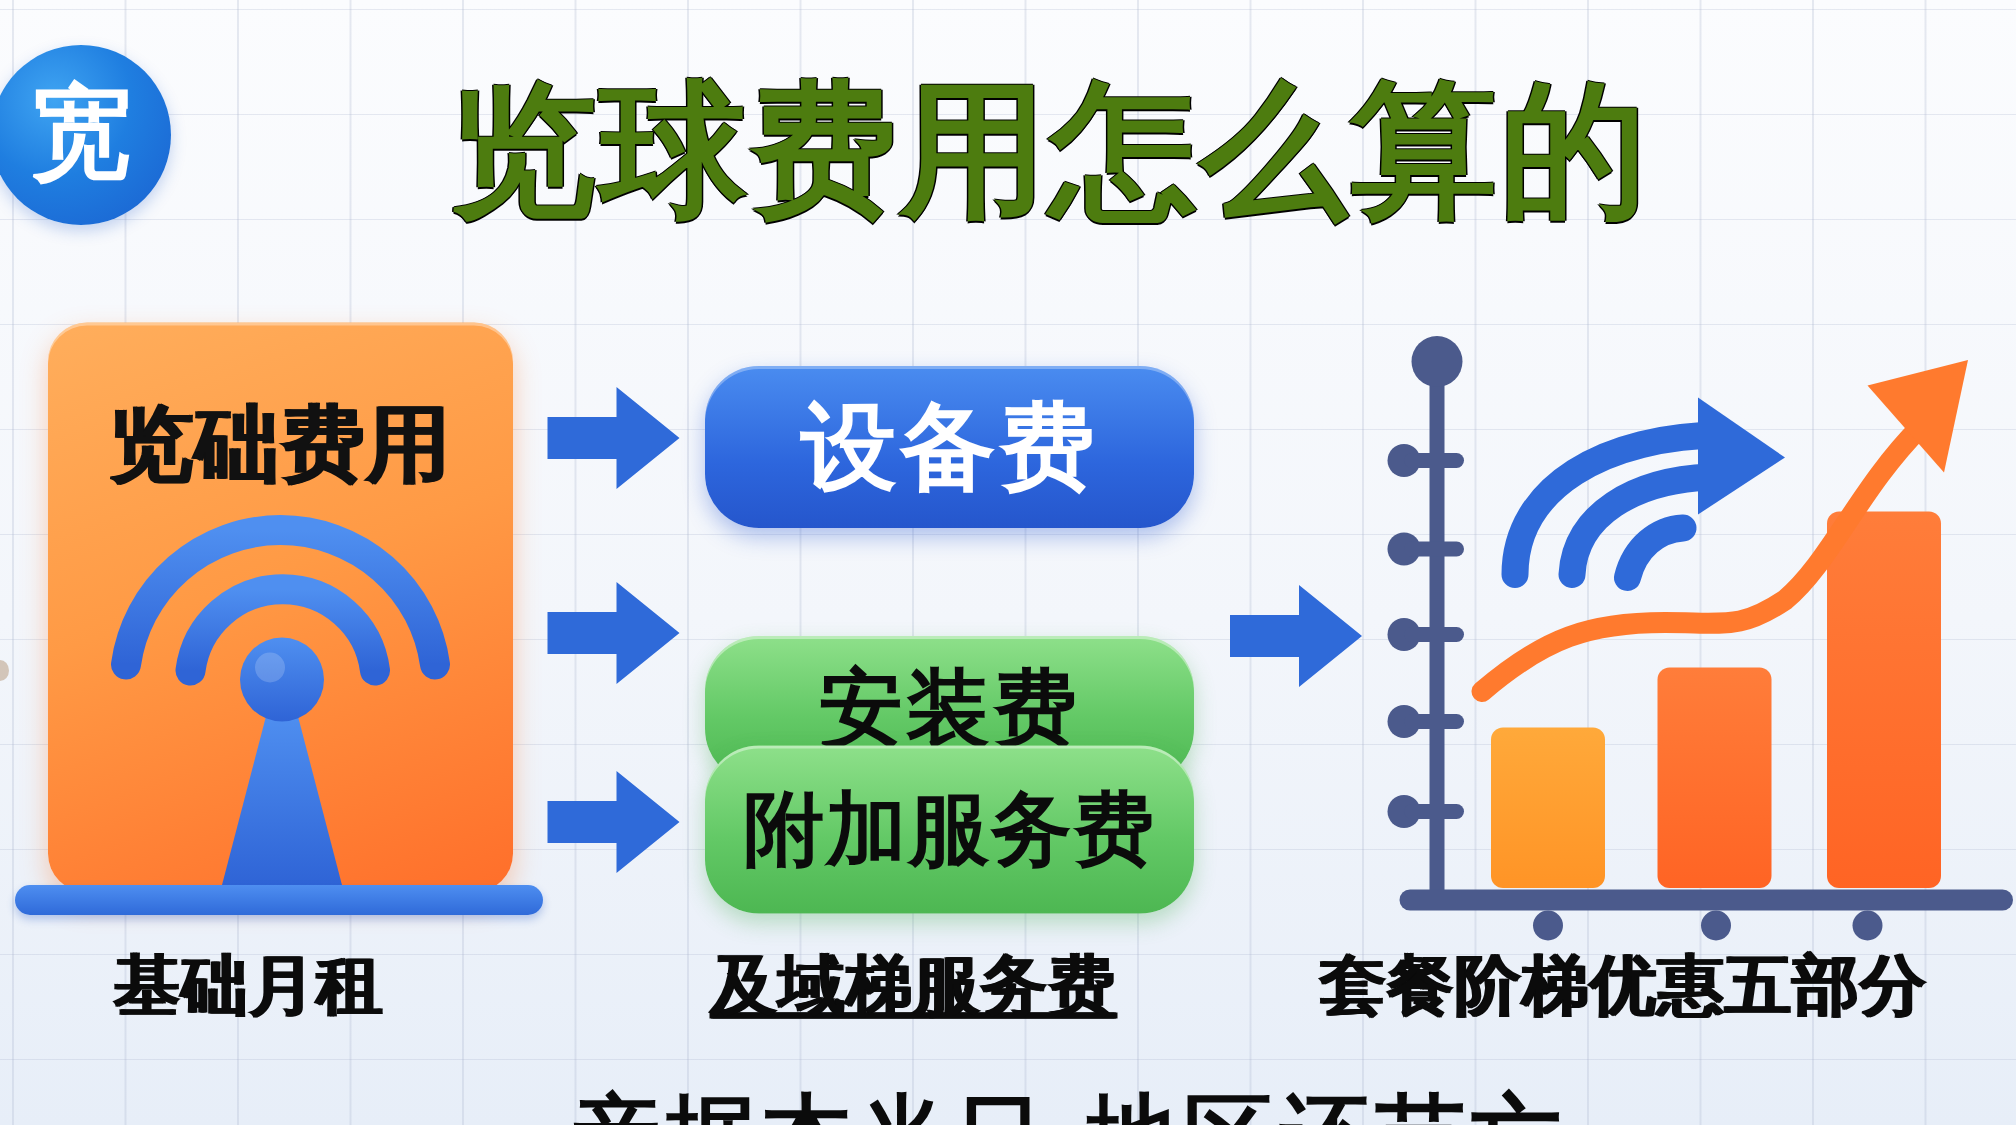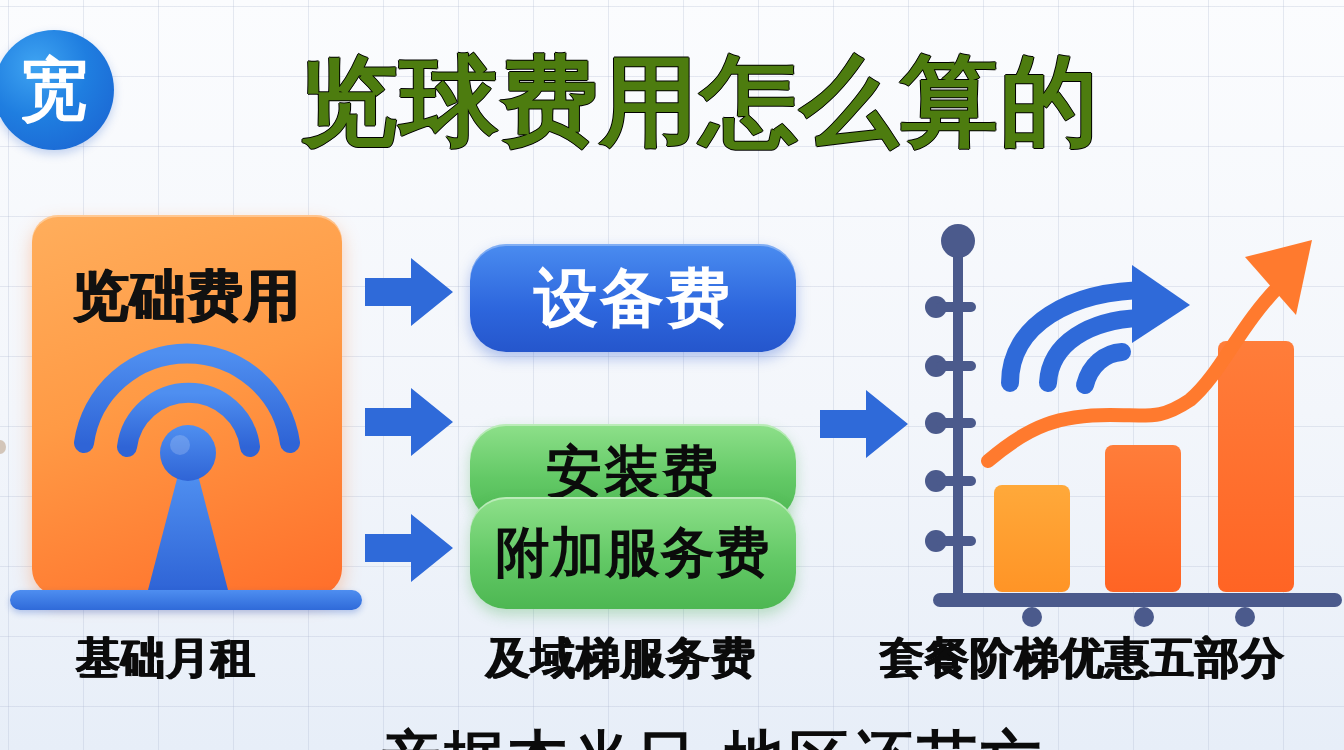--- a/index.html
+++ b/index.html
@@ -74,21 +74,21 @@
   }
   .pill.green.p2 { top: 388px; height: 98px; margin-top: 36px; }
   .pill.green.p3 { top: 497px; height: 112px; font-size: 54px; letter-spacing: 1px; }
   .chart-wrap { position: absolute; left: 900px; top: 215px; }
   .caption {
     position: absolute; top: 636px; font-size: 44px; font-weight: 900; color: #0b0b0b;
     white-space: nowrap; line-height: 1; letter-spacing: 1px;
     text-shadow: 1px 0 0 #0b0b0b, -1px 0 0 #0b0b0b;
   }
   .cap1 { left: 76px; }
-  .cap2 { left: 486px; }
+  .cap2 { left: 474px; text-decoration: underline; }
   .cap3 { left: 880px; }
   .bottom-text {
     position: absolute; left: 380px; top: 728px; font-size: 60px; font-weight: 900;
     color: #0b0b0b; white-space: nowrap; line-height: 1; letter-spacing: 4px;
   }
   .ghost-dot {
     position: absolute; left: -6px; top: 440px; width: 12px; height: 14px;
     border-radius: 50%; background: rgba(180,150,120,0.5);
   }
 </style>

